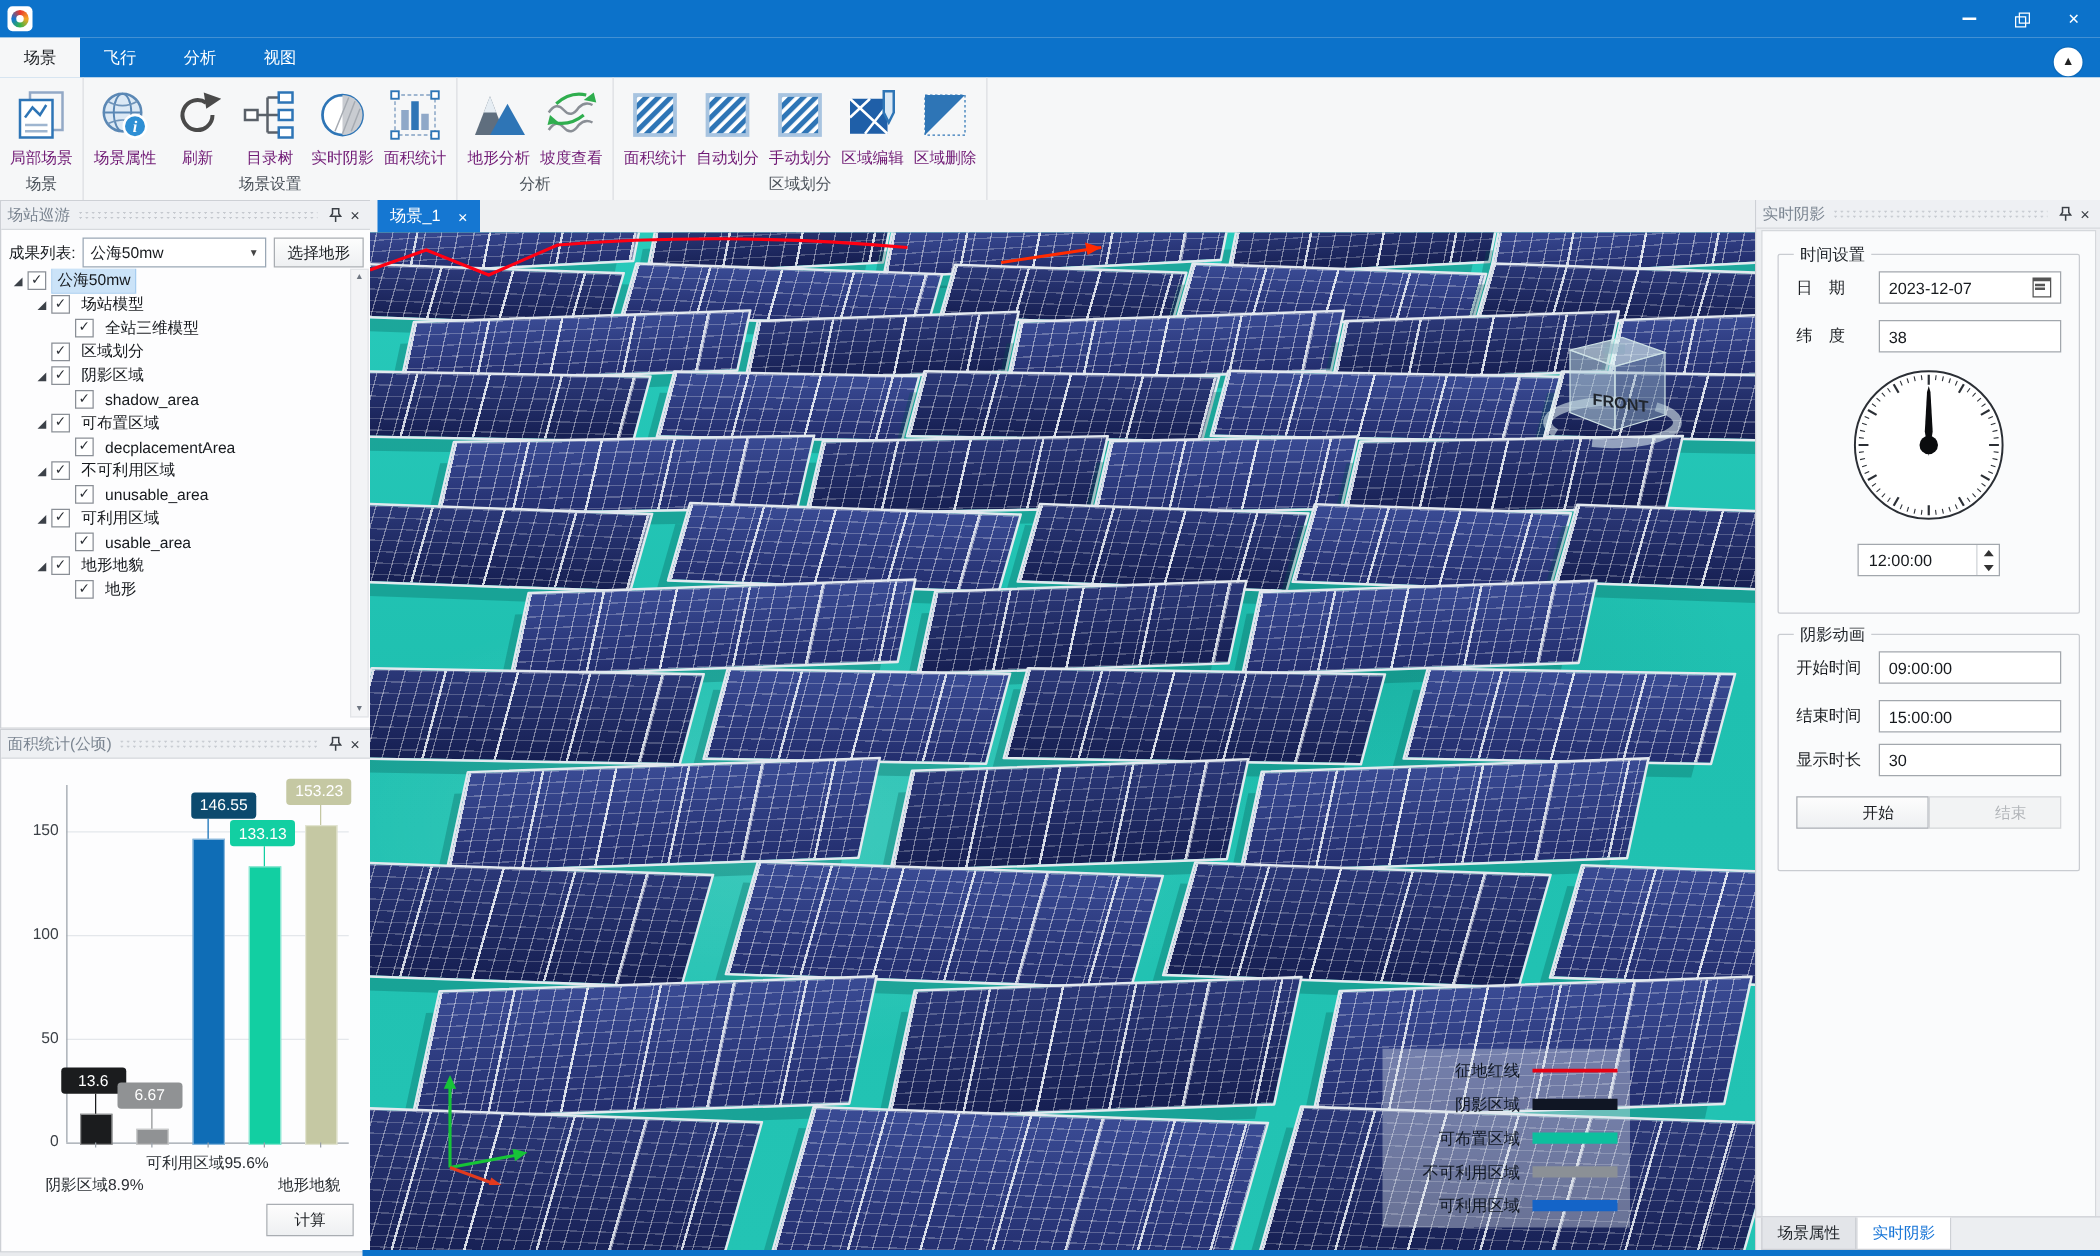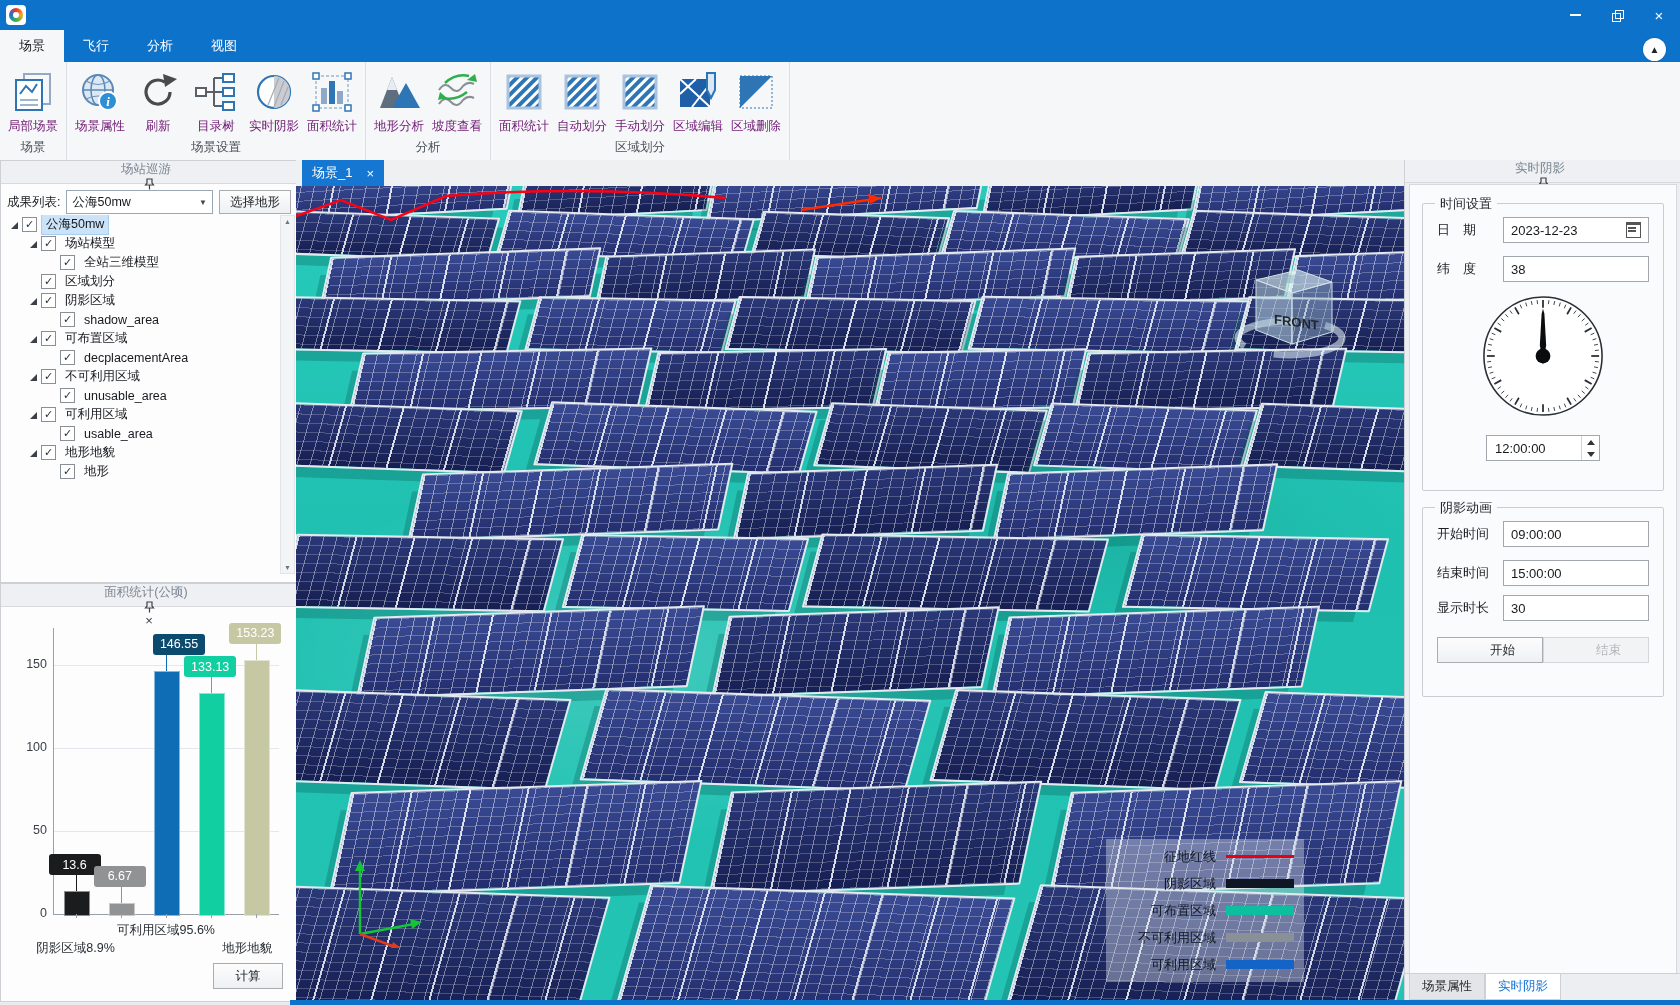--- a/index.html
+++ b/index.html
@@ -28,21 +28,21 @@
   
   .ribbon{position:absolute;left:0;top:62px;width:1680px;height:98px;background:#f6f7f8;border-bottom:1px solid #cfd2d6;display:flex;}
   .rgroup{display:flex;flex-direction:column;border-right:1px solid #dcdee1;padding:2px 4px 0 4px;}
   .rbtns{display:flex;flex:1;}
   .rbtn{width:58px;display:flex;flex-direction:column;align-items:center;justify-content:flex-start;padding-top:5px;}
   .rbtn .ric{width:46px;height:46px;display:flex;align-items:center;justify-content:center;}
   .rbtn .rlb{font-size:12.5px;color:#701a75;margin-top:3px;white-space:nowrap;}
   .rglabel{text-align:center;font-size:12.5px;color:#4a5159;padding:2px 0 4px 0;}
   
   .panel{position:absolute;background:#fdfdfe;border:1px solid #cdd0d5;}
-  .phd{height:22px;background:#eef0f3;border-bottom:1px solid #d6d9dd;display:flex;align-items:center;padding:0 5px;flex-direction:column;}
+  .phd{height:22px;background:#eef0f3;border-bottom:1px solid #d6d9dd;display:flex;align-items:center;padding:0 5px;}
   .phd .ptitle{color:#7b8591;font-size:12.5px;white-space:nowrap;margin-right:6px;}
   .phd .pdots{flex:1;height:8px;background-image:radial-gradient(#c5c9cf 1px,transparent 1px);background-size:5px 4px;margin-right:6px;}
   .phd .pico{width:16px;height:16px;display:flex;align-items:center;justify-content:center;color:#3a3f45;font-size:13px;}
   
   .toolrow{display:flex;align-items:center;padding:6px 6px;gap:6px;}
   .toolrow .lbl{font-size:12.5px;color:#16191d;white-space:nowrap;}
   .ddl{flex:1;height:22px;border:1px solid #9aa7b5;background:#fff;display:flex;align-items:center;padding:0 5px;font-size:12.5px;}
   .ddl .arr{margin-left:auto;font-size:8px;color:#444;}
   .btn{height:22px;background:linear-gradient(#fdfdfd,#eef0f2);border:1px solid #a9adb2;padding:0 10px;font-size:12.5px;
        display:inline-flex;align-items:center;justify-content:center;color:#1c1f23;}
@@ -596,21 +596,21 @@
         </span>
       <span class="pico">×</span>
     </div>
     <div class="rcard">
 
       <div class="fset" style="top:18px;height:286px;">
         <span class="fleg">时间设置</span>
         <div class="frow">
           <span class="flab">日　期</span>
           <div class="finput">
-            <span>2023-12-23</span>
+            <span>2023-12-07</span>
             <span class="calico"></span>
           </div>
         </div>
         <div class="frow">
           <span class="flab">纬　度</span>
           <div class="finput">
             <span>38</span>
           </div>
         </div>
         <div class="clockwrap">

